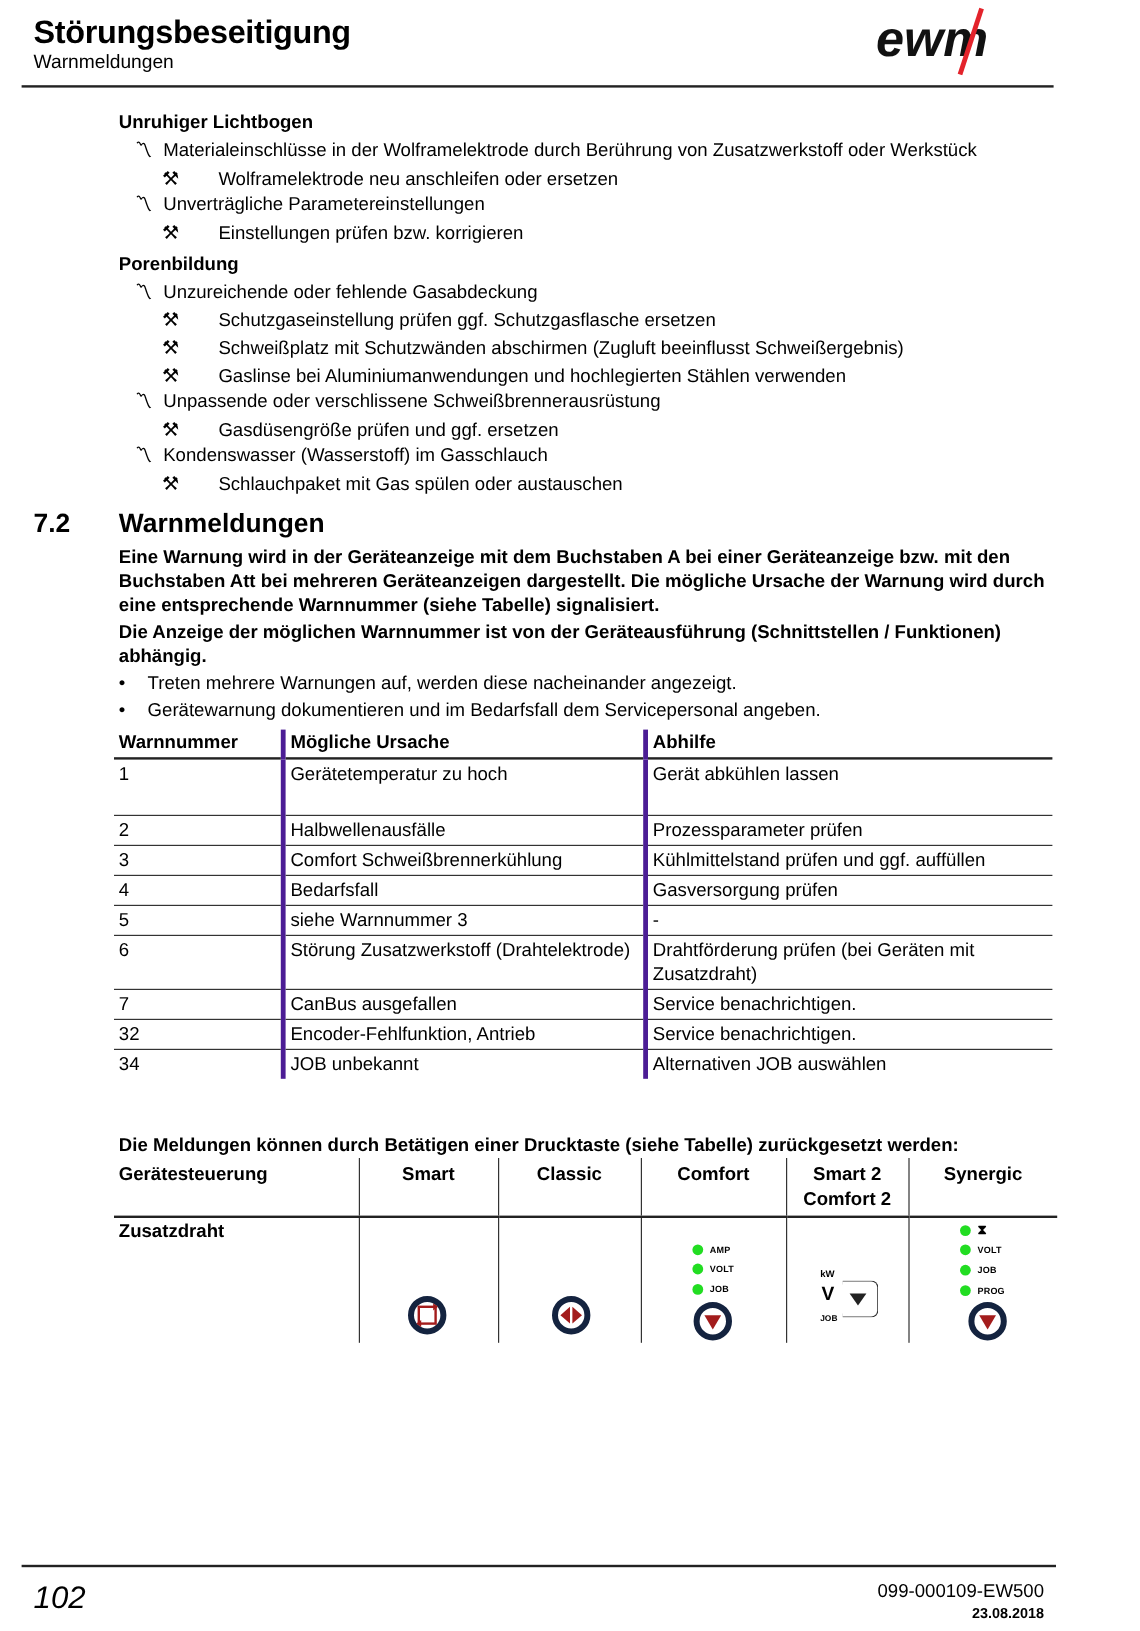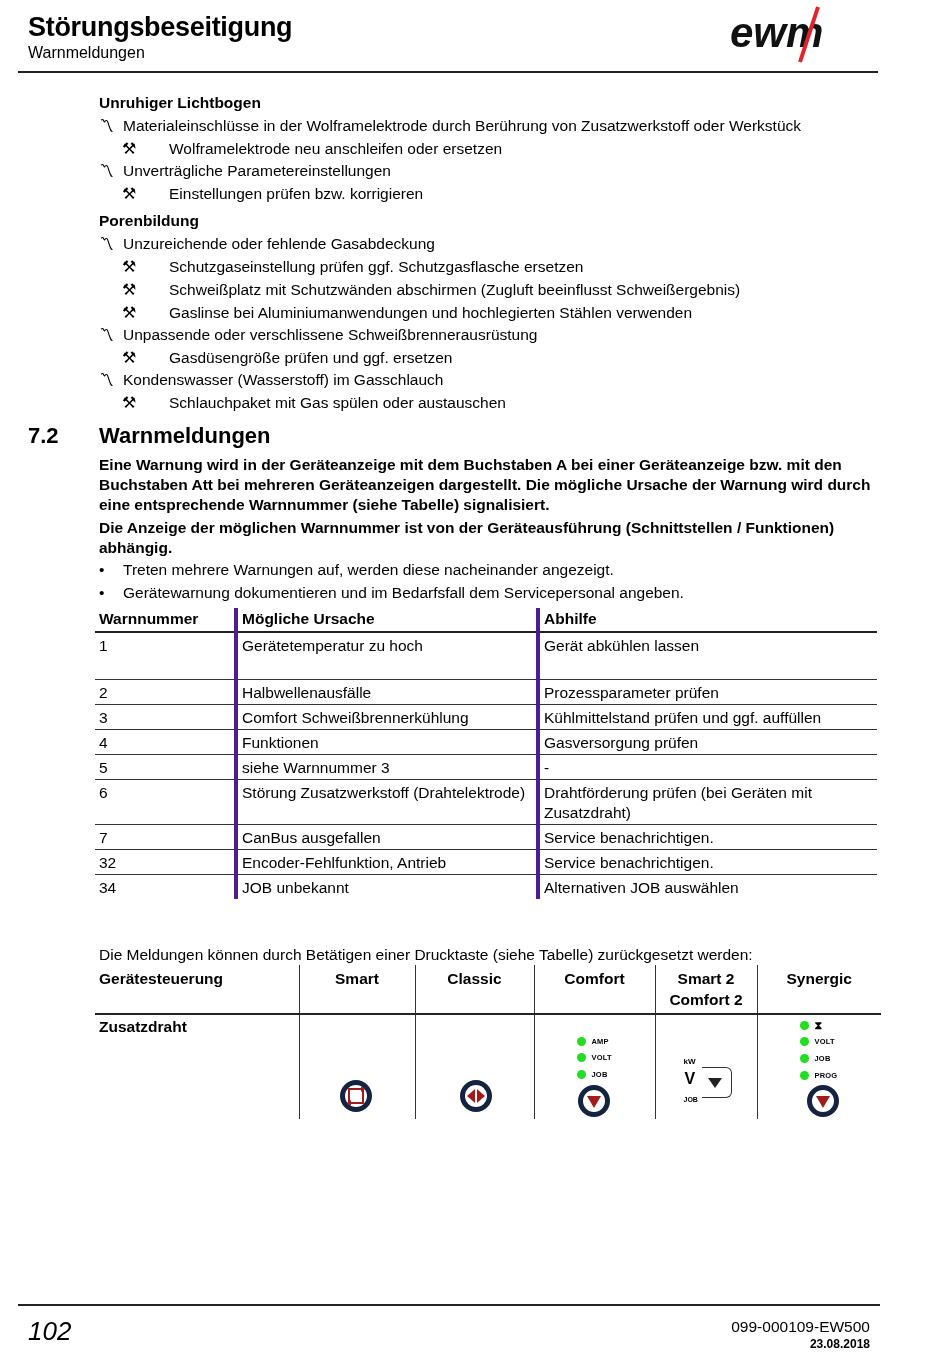--- a/index.html
+++ b/index.html
@@ -4,40 +4,40 @@
 <style>
   * { box-sizing: border-box; margin: 0; padding: 0; }
   html, body { width: 950px; height: 1359px; background: #ffffff; }
   body { position: relative; font-family: "Liberation Sans", sans-serif; color: #000; overflow: hidden; }
 
   .hdr-title { position: absolute; left: 28px; top: 12px; font-size: 27px; font-weight: bold; letter-spacing: -0.3px; }
   .hdr-sub { position: absolute; left: 28px; top: 44px; font-size: 16px; }
   .logo { position: absolute; left: 730px; top: 5px; width: 135px; height: 58px; }
   .hdr-rule { position: absolute; left: 18px; top: 71px; width: 860px; height: 1.5px; background: #222; }
   .h-sub { position: absolute; left: 99px; font-size: 15.5px; font-weight: bold; }
-  .line { position: absolute; font-size: 15.5px; white-space: nowrap; }
+  .line { position: absolute; font-size: 15.5px; white-space: nowrap; margin-left: 13px; }
   .cause { left: 99px; }
   .cause .ic { display: inline-block; width: 24px; font-size: 15px; }
   .remedy { left: 122px; }
   .remedy .ic { display: inline-block; width: 47px; font-size: 16px; }
 
   .sec-num { position: absolute; left: 28px; top: 423px; font-size: 22px; font-weight: bold; }
   .sec-title { position: absolute; left: 99px; top: 423px; font-size: 22px; font-weight: bold; }
   .intro { position: absolute; left: 99px; width: 785px; font-size: 15.5px; font-weight: bold; line-height: 20px; }
   .bullet { position: absolute; left: 99px; font-size: 15.5px; white-space: nowrap; }
   .bullet .dot { display: inline-block; width: 24px; }
 
   table.warn { position: absolute; left: 95px; top: 608px; width: 782px; border-collapse: collapse; font-size: 15.5px; }
   table.warn th { text-align: left; font-weight: bold; padding: 2px 4px 1px 4px; border-bottom: 2px solid #222; height: 24px; vertical-align: top; }
   table.warn td { padding: 3px 4px 1px 4px; vertical-align: top; border-bottom: 1.5px solid #333; line-height: 20px; }
   table.warn th + th, table.warn td + td { border-left: 4px solid #4c1d95; }
   table.warn tr:last-child td { border-bottom: none; }
   .c1 { width: 141px; } .c2 { width: 302px; }
 
-  .reset-text { position: absolute; left: 99px; top: 946px; font-size: 15.5px; white-space: nowrap; }
+  .reset-text { position: absolute; left: 99px; top: 946px; font-size: 15.5px; white-space: nowrap; font-weight: bold; }
   table.keys { position: absolute; left: 95px; top: 965px; width: 786px; border-collapse: collapse; font-size: 15.5px; }
   table.keys th { font-weight: bold; padding: 3px 4px; vertical-align: top; border-bottom: 2px solid #222; height: 47px; line-height: 21px; text-align: center; }
   table.keys th:first-child { text-align: left; }
   table.keys td { height: 105px; vertical-align: top; padding: 3px 4px; position: relative; }
   table.keys th + th, table.keys td + td { border-left: 1px solid #333; }
 
   .knob { position: absolute; width: 32px; height: 32px; border-radius: 50%; border: 5px solid #14233f; background: #fff; }
   .led-row { position: absolute; display: flex; align-items: center; font-size: 7.5px; font-weight: bold; letter-spacing: 0.2px; }
   .led { width: 9px; height: 9px; border-radius: 50%; background: #22dd22; margin-right: 6px; }
 
@@ -101,21 +101,21 @@
         <td>Halbwellenausfälle</td>
         <td>Prozessparameter prüfen</td>
       </tr>
     <tr>
         <td>3</td>
         <td>Comfort Schweißbrennerkühlung</td>
         <td>Kühlmittelstand prüfen und ggf. auffüllen</td>
       </tr>
     <tr>
         <td>4</td>
-        <td>Funktionen</td>
+        <td>Bedarfsfall</td>
         <td>Gasversorgung prüfen</td>
       </tr>
     <tr>
         <td>5</td>
         <td>siehe Warnnummer 3</td>
         <td>-</td>
       </tr>
     <tr>
         <td>6</td>
         <td>Störung Zusatzwerkstoff (Drahtelektrode)</td>

